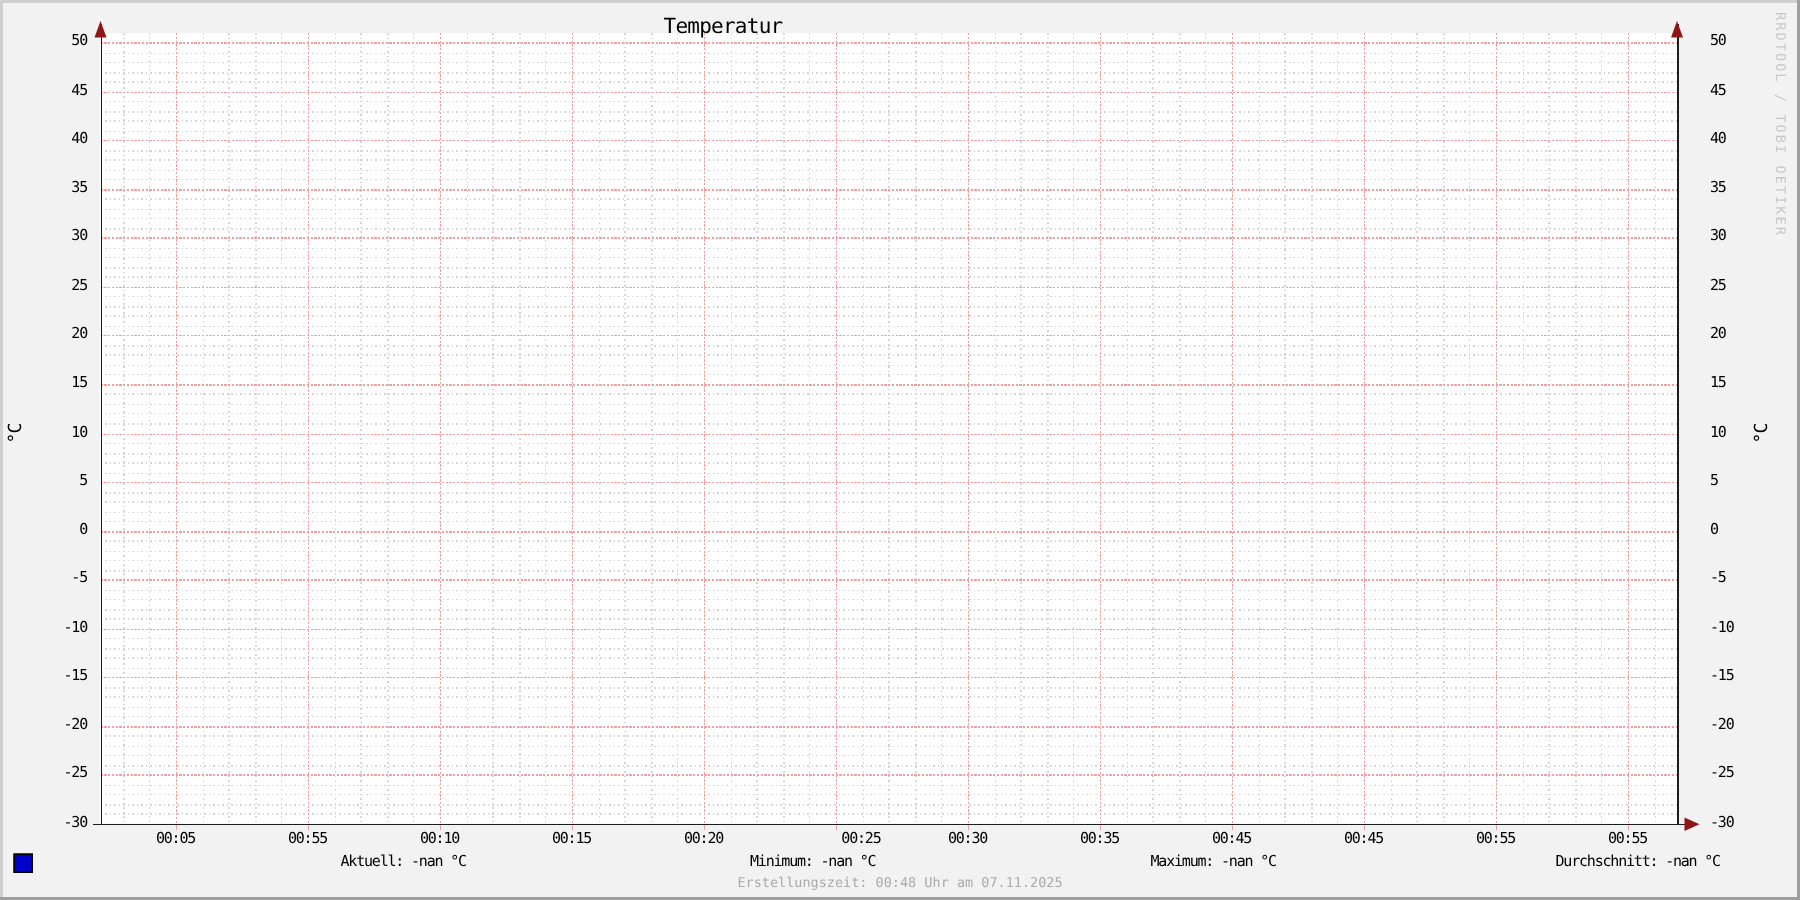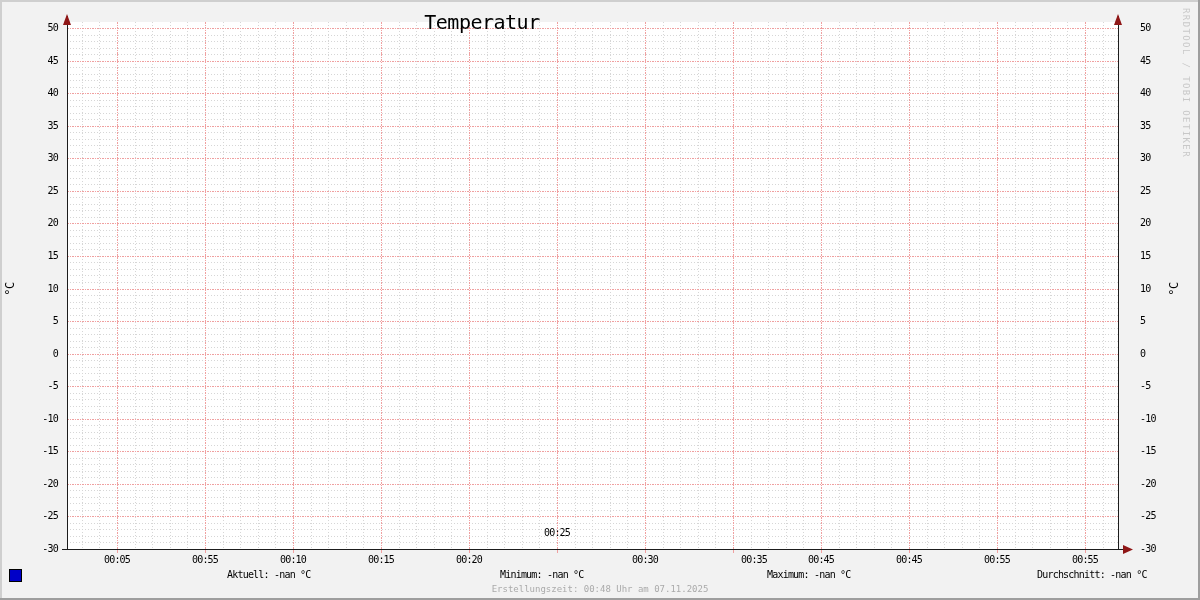--- a/index.html
+++ b/index.html
@@ -7,21 +7,21 @@
     --major-grid:#f0a0a0; --minor-grid:#d6d6d6;
     --axis:#1c1c1c; --arrow:#8f1616;
     --text:#000000; --faint:#aaaaaa; --watermark:#c8c8c8;
     --shade-a:#cfcfcf; --shade-b:#9e9e9e;
   }
   html,body{margin:0;padding:0;}
   body{font-family:"DejaVu Sans Mono","Liberation Mono",monospace;background:#e8e8e8;}
   #graph{position:relative;width:1200px;height:600px;background:var(--back);overflow:hidden;}
   .abs{position:absolute;}
   .lbl{font-size:10px;letter-spacing:-0.8px;color:var(--text);line-height:14px;white-space:pre;}
-  #title{left:0;top:10px;width:964px;text-align:center;font-size:20px;letter-spacing:-0.5px;color:var(--text);}
+  #title{left:0;top:10px;width:964px;text-align:center;font-size:14px;letter-spacing:-0.5px;color:var(--text);}
   #watermark{left:1181px;top:8px;writing-mode:vertical-rl;font-size:9px;letter-spacing:1.4px;color:var(--watermark);}
   .yunit{width:30px;height:14px;text-align:center;transform:rotate(-90deg);font-size:12px;color:var(--text);letter-spacing:-0.5px;}
   #yunit-left{left:-5px;top:282px;}
   #yunit-right{left:1159px;top:282px;}
   .ytick-left{width:32px;text-align:right;}
   .ytick-right{width:40px;text-align:left;}
   .xtick{width:60px;text-align:center;}
   #legend-swatch{left:9px;top:569px;width:11px;height:11px;border:1px solid #000;}
   #footer{left:0;top:584px;width:1200px;text-align:center;font-size:9px;color:var(--faint);letter-spacing:0;}
   
@@ -243,23 +243,23 @@
       <div class="abs lbl ytick-right" style="left: 1140px; top: 477px;">-20</div>
       <div class="abs lbl ytick-right" style="left: 1140px; top: 509px;">-25</div>
       <div class="abs lbl ytick-right" style="left: 1140px; top: 542px;">-30</div>
     </div>
   <div id="x-labels">
       <div class="abs lbl xtick" style="left: 87px; top: 553px;">00:05</div>
       <div class="abs lbl xtick" style="left: 175px; top: 553px;">00:55</div>
       <div class="abs lbl xtick" style="left: 263px; top: 553px;">00:10</div>
       <div class="abs lbl xtick" style="left: 351px; top: 553px;">00:15</div>
       <div class="abs lbl xtick" style="left: 439px; top: 553px;">00:20</div>
-      <div class="abs lbl xtick" style="left: 527px; top: 526px;">00:25</div>
+      <div class="abs lbl xtick" style="left: 527px; top: 553px; text-align: right;">00:25</div>
       <div class="abs lbl xtick" style="left: 615px; top: 553px;">00:30</div>
-      <div class="abs lbl xtick" style="left: 724px; top: 553px;">00:35</div>
+      <div class="abs lbl xtick" style="left: 703px; top: 553px;">00:35</div>
       <div class="abs lbl xtick" style="left: 791px; top: 553px;">00:45</div>
       <div class="abs lbl xtick" style="left: 879px; top: 553px;">00:45</div>
       <div class="abs lbl xtick" style="left: 967px; top: 553px;">00:55</div>
       <div class="abs lbl xtick" style="left: 1055px; top: 553px;">00:55</div>
     </div>
 
   <div id="legend-swatch" class="abs" style="background: rgb(0, 0, 200);"></div>
   <div class="abs lbl" style="left:30px;top:568px;margin-top:44px;">Garten</div>
   <div class="abs lbl" style="left:227px;top:568px;">Aktuell: -nan °C</div>
   <div class="abs lbl" style="left:500px;top:568px;">Minimum: -nan °C</div>

